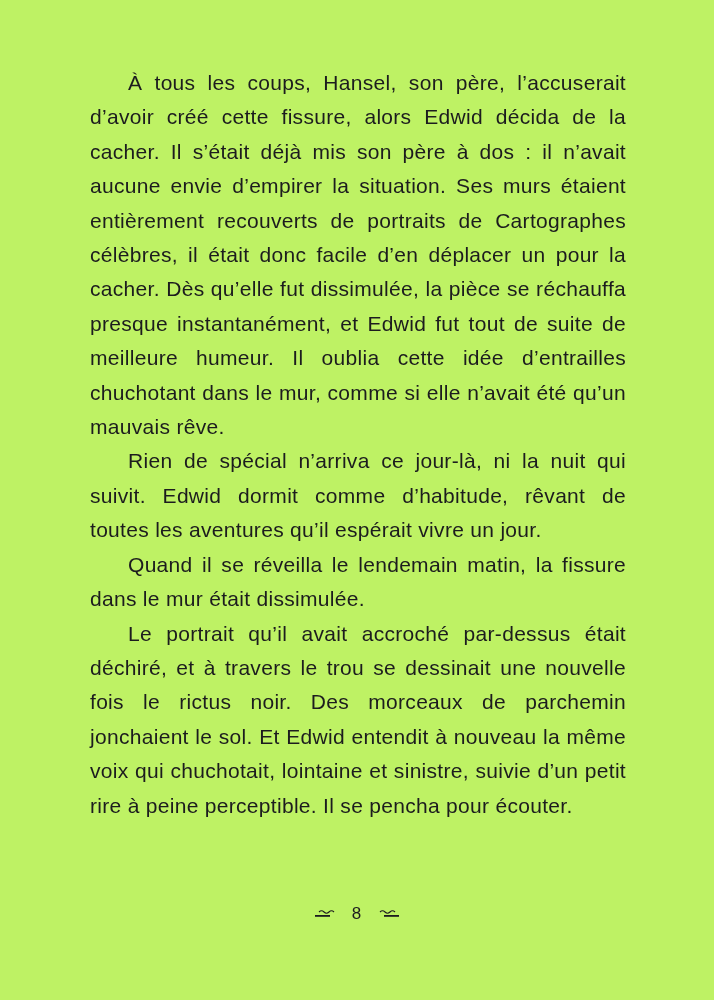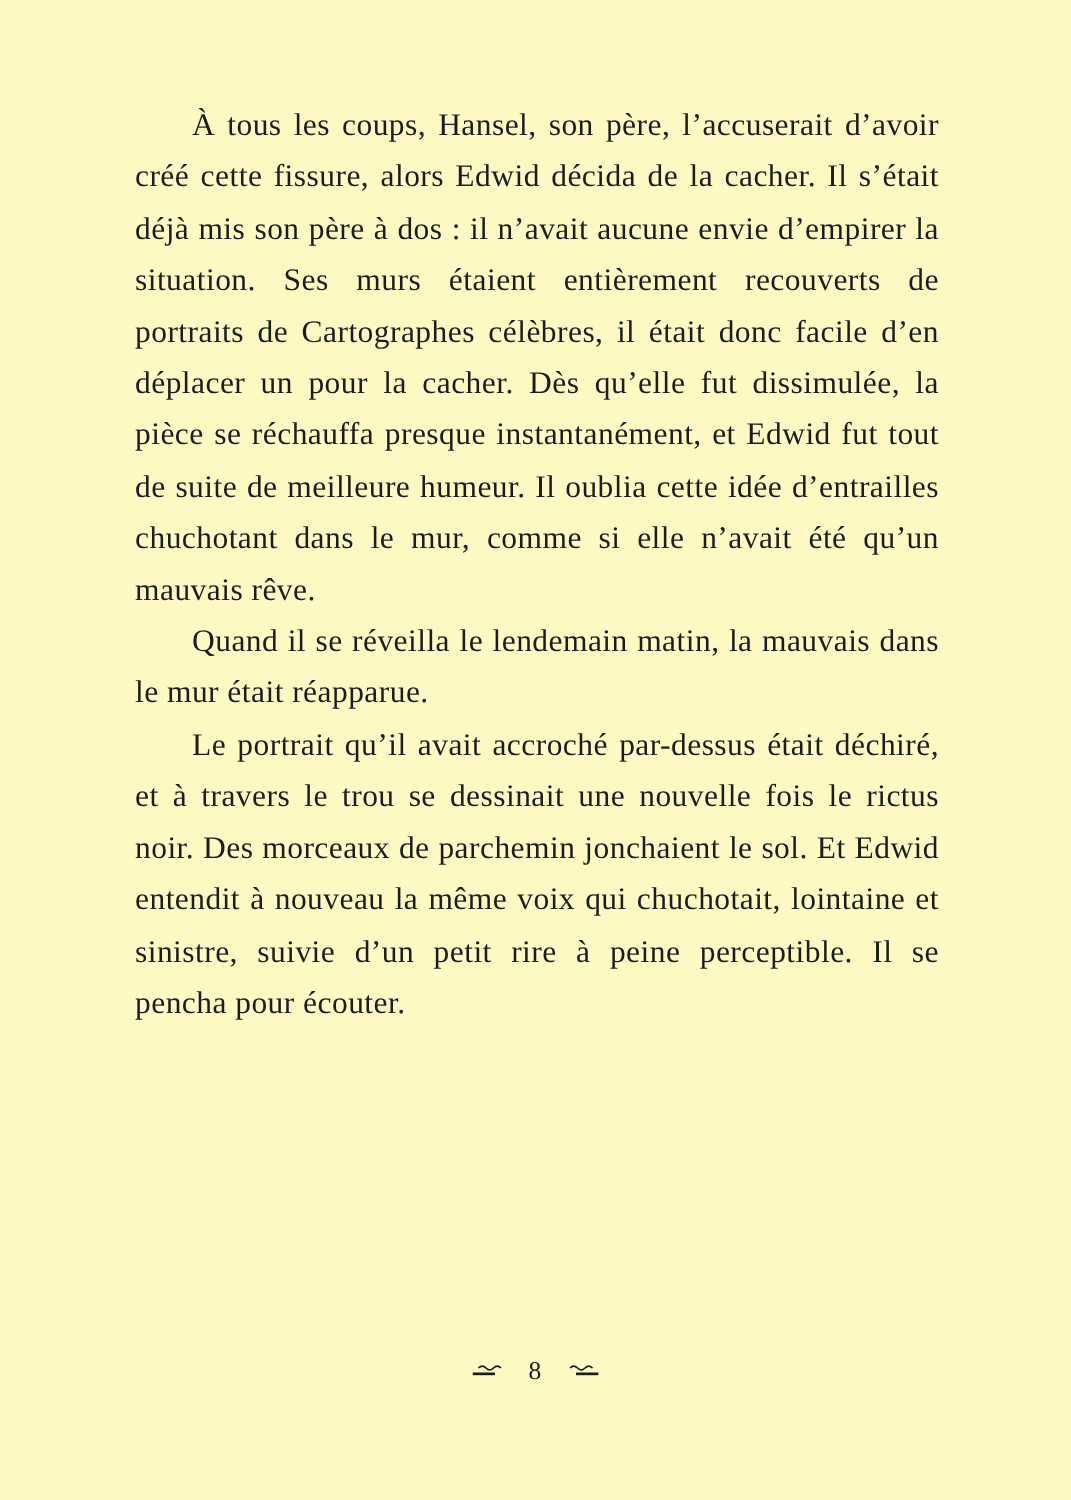--- a/index.html
+++ b/index.html
@@ -4,23 +4,23 @@
 <style>
   html, body {
     margin: 0;
     padding: 0;
     background: #ffffff;
   }
   .page {
     position: relative;
     width: 714px;
     height: 1000px;
-    background: #fef9c3;
+    background: #bef264;
     overflow: hidden;
-    font-family: Liberation Serif, serif;
+    font-family: Liberation Sans, sans-serif;
     color: #1c1c1e;
   }
   .text-block {
     position: absolute;
     top: 66px;
     left: 90px;
     width: 536px;
     font-size: 21px;
     line-height: 34.4px;
     text-align: justify;
@@ -58,21 +58,22 @@
     transform: scaleX(-1);
   }
 </style>
 </head>
 <body>
 
 <div class="page">
 
   <div class="text-block">
     <p>À tous les coups, Hansel, son père, l’accuserait d’avoir créé cette fissure, alors Edwid décida de la cacher. Il s’était déjà mis son père à dos&nbsp;: il n’avait aucune envie d’empirer la situation. Ses murs étaient entièrement recouverts de portraits de Cartographes célèbres, il était donc facile d’en déplacer un pour la cacher. Dès qu’elle fut dissimulée, la pièce se réchauffa presque instantanément, et Edwid fut tout de suite de meilleure humeur. Il oublia cette idée d’entrailles chuchotant dans le mur, comme si elle n’avait été qu’un mauvais rêve.</p>
-    <p>Quand il se réveilla le lendemain matin, la mauvais dans le mur était réapparue.</p>
+    <p>Rien de spécial n’arriva ce jour-là, ni la nuit qui suivit. Edwid dormit comme d’habitude, rêvant de toutes les aventures qu’il espérait vivre un jour.</p>
+    <p>Quand il se réveilla le lendemain matin, la fissure dans le mur était dissimulée.</p>
     <p>Le portrait qu’il avait accroché par-dessus était déchiré, et à travers le trou se dessinait une nouvelle fois le rictus noir. Des morceaux de parchemin jonchaient le sol. Et Edwid entendit à nouveau la même voix qui chuchotait, lointaine et sinistre, suivie d’un petit rire à peine perceptible. Il se pencha pour écouter.</p>
   </div>
 
   <div class="footer">
     <span class="ornament">
       <svg width="24" height="10" viewBox="0 0 24 10" aria-hidden="true">
         <path d="M4 3 q2.5 -2.5 5 0 t5 0 t5 0" stroke="#1c1c1e" stroke-width="1.1" fill="none"></path>
         <rect x="0" y="6" width="15" height="1.8" fill="#1c1c1e"></rect>
       </svg>
     </span>

